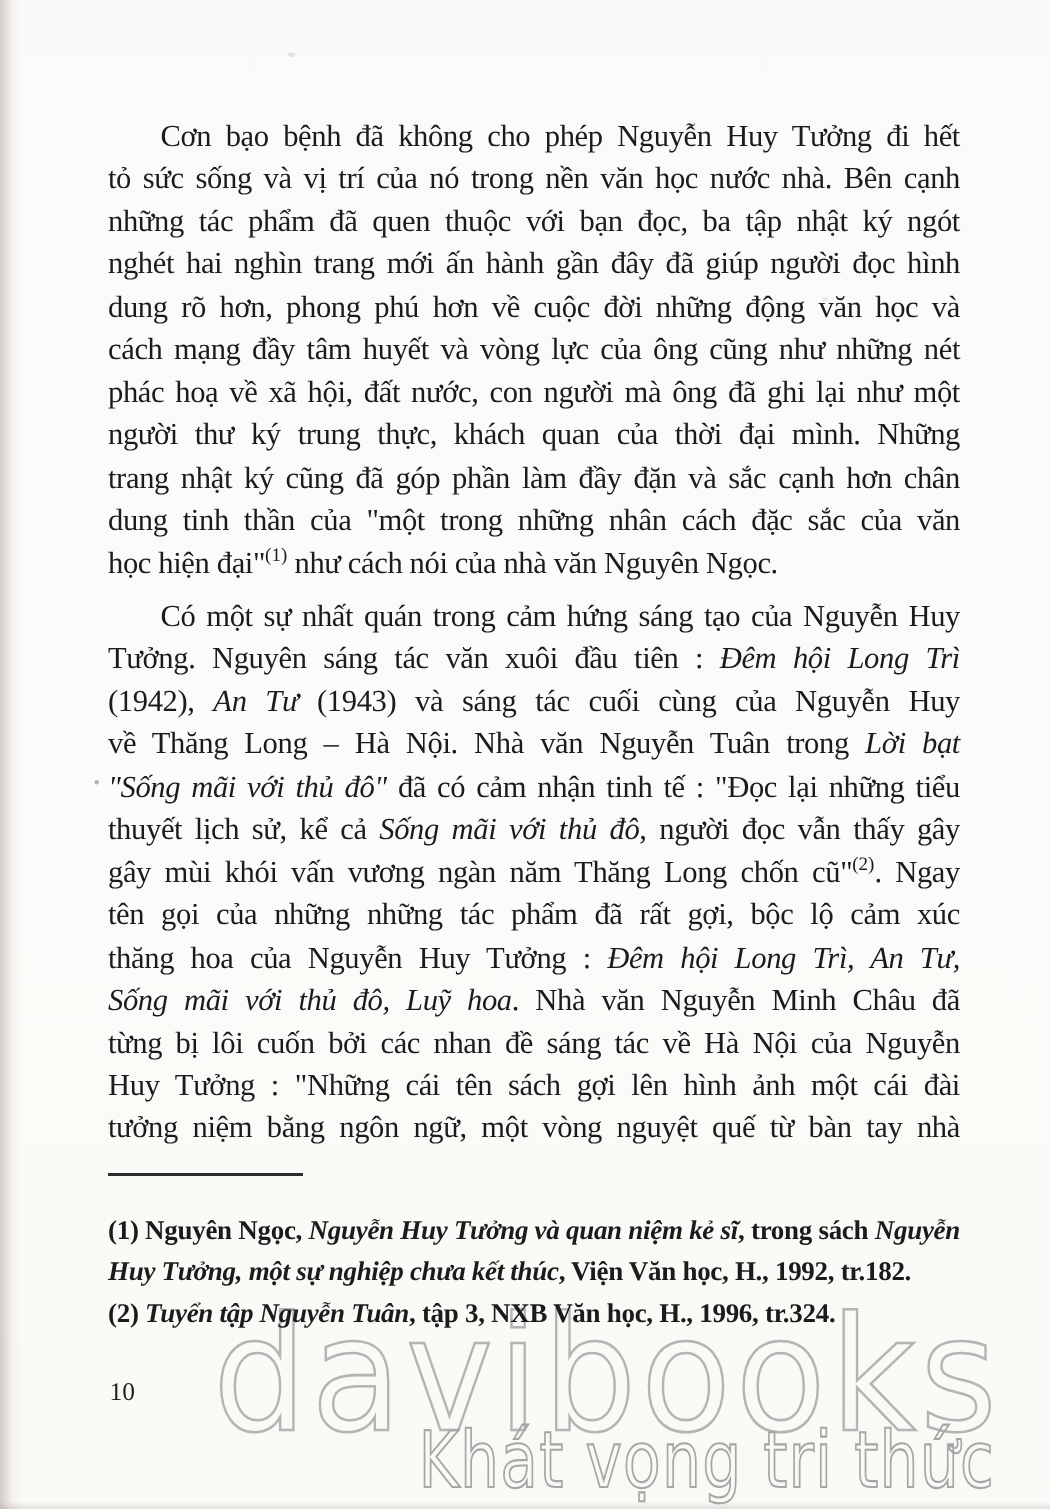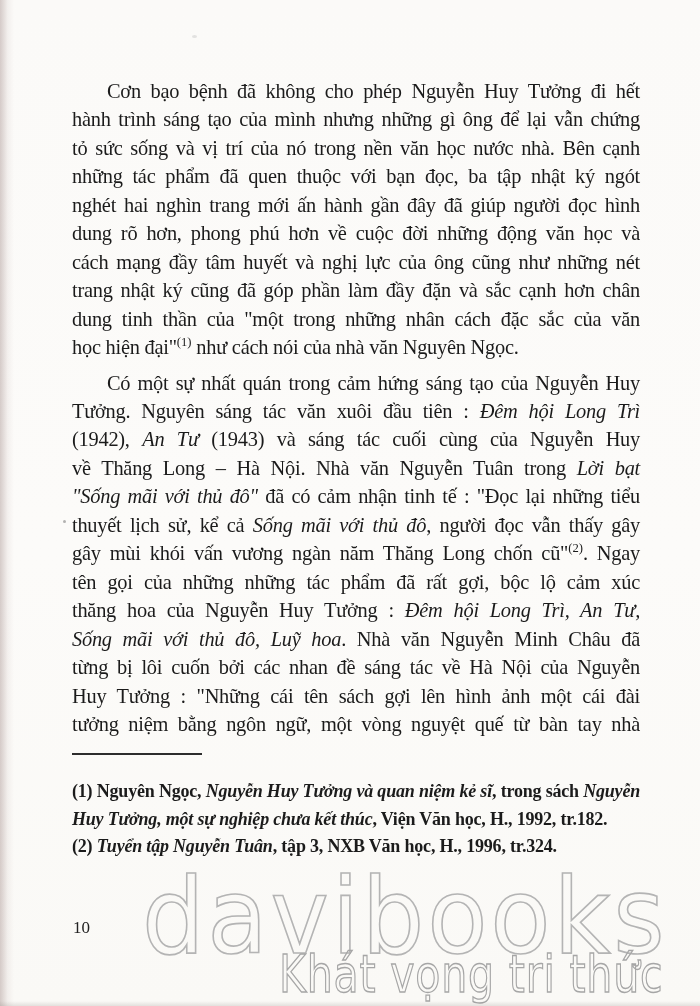--- a/index.html
+++ b/index.html
@@ -67,26 +67,27 @@
 <div class="page">
   <div class="edge-left"></div>
   <div class="edge-bottom"></div>
 
   <div class="wm-logo">davibooks</div>
   <div class="wm-slogan">Khát vọng tri thức</div>
 
   <div class="text-block">
     <div class="paragraph">
         <div class="bodyline justify indent"><span>Cơn bạo bệnh đã không cho phép Nguyễn Huy Tưởng đi hết</span></div>
-        <div class="bodyline justify"><span>hành trình sáng tạo của mình nhưng những gì ông để lại vẫn chứng</span></div>
         <div class="bodyline justify"><span>tỏ sức sống và vị trí của nó trong nền văn học nước nhà. Bên cạnh</span></div>
         <div class="bodyline justify"><span>những tác phẩm đã quen thuộc với bạn đọc, ba tập nhật ký ngót</span></div>
         <div class="bodyline justify"><span>nghét hai nghìn trang mới ấn hành gần đây đã giúp người đọc hình</span></div>
         <div class="bodyline justify"><span>dung rõ hơn, phong phú hơn về cuộc đời những động văn học và</span></div>
-        <div class="bodyline justify"><span>cách mạng đầy tâm huyết và nghị lực của ông cũng như những nét</span></div>
+        <div class="bodyline justify"><span>cách mạng đầy tâm huyết và vòng lực của ông cũng như những nét</span></div>
+        <div class="bodyline justify"><span>phác hoạ về xã hội, đất nước, con người mà ông đã ghi lại như một</span></div>
+        <div class="bodyline justify"><span>người thư ký trung thực, khách quan của thời đại mình. Những</span></div>
         <div class="bodyline justify"><span>trang nhật ký cũng đã góp phần làm đầy đặn và sắc cạnh hơn chân</span></div>
         <div class="bodyline justify"><span>dung tinh thần của "một trong những nhân cách đặc sắc của văn</span></div>
         <div class="bodyline"><span>học hiện đại"</span><span class="sup">(1)</span><span> như cách nói của nhà văn Nguyên Ngọc.</span></div>
       </div>
     <div class="paragraph p-gap">
         <div class="bodyline justify indent"><span>Có một sự nhất quán trong cảm hứng sáng tạo của Nguyễn Huy</span></div>
         <div class="bodyline justify"><span>Tưởng. Nguyên sáng tác văn xuôi đầu tiên : </span><span class="it">Đêm hội Long Trì</span></div>
         <div class="bodyline justify"><span>(1942), </span><span class="it">An Tư</span><span> (1943) và sáng tác cuối cùng của Nguyễn Huy</span></div>
         <div class="bodyline justify"><span>về Thăng Long – Hà Nội. Nhà văn Nguyễn Tuân trong </span><span class="it">Lời bạt</span></div>
         <div class="bodyline justify"><span class="it">"Sống mãi với thủ đô"</span><span> đã có cảm nhận tinh tế : "Đọc lại những tiểu</span></div>

